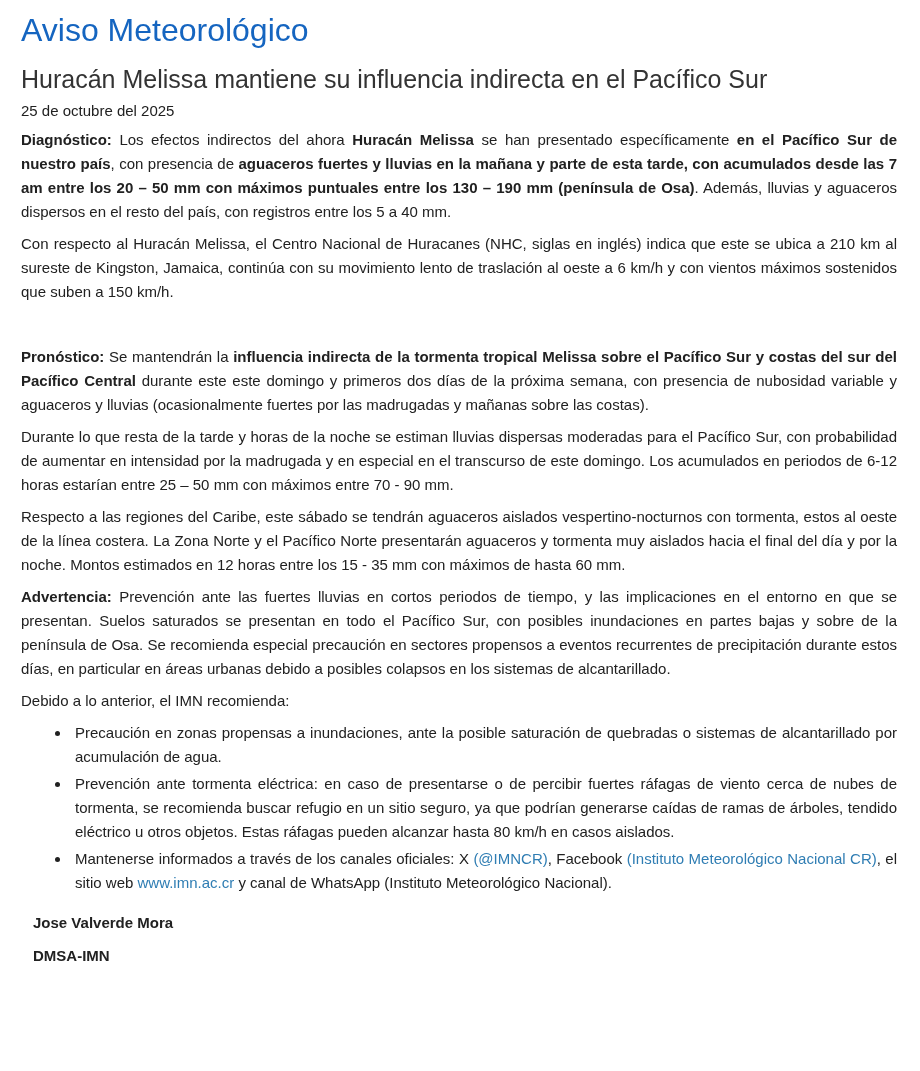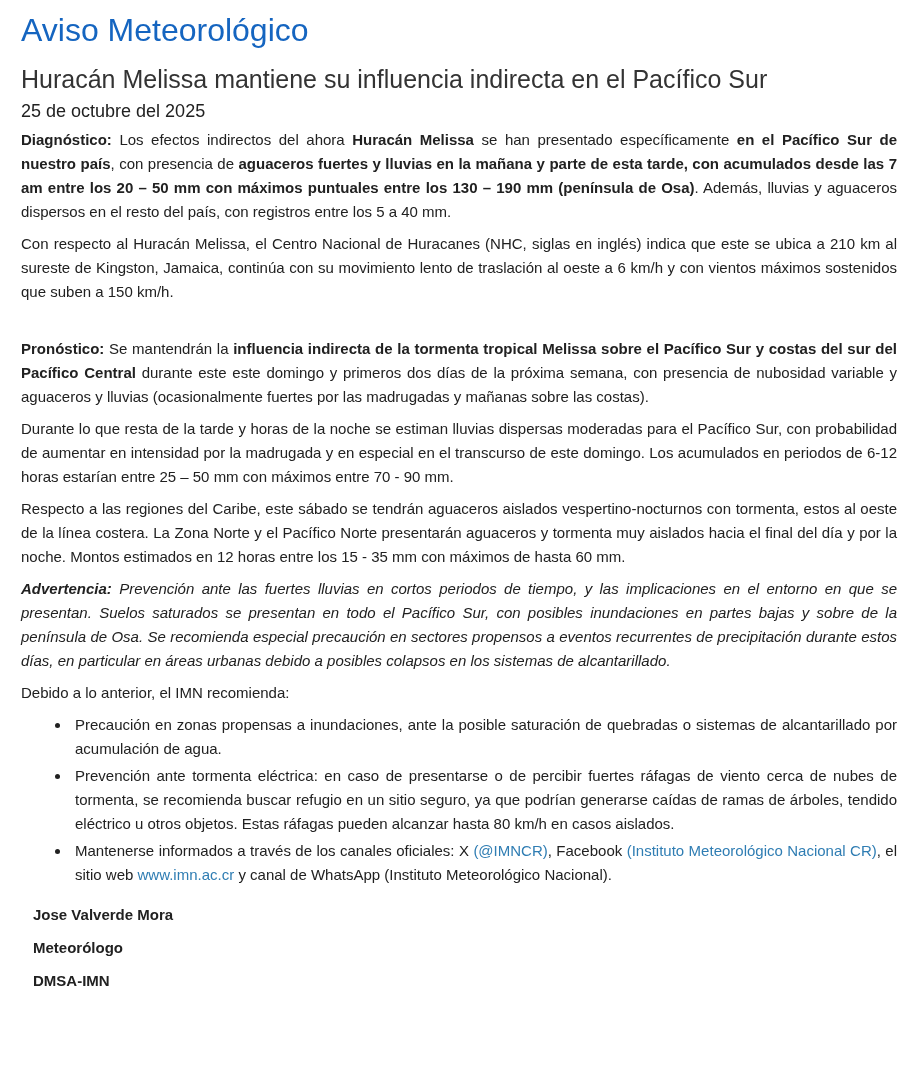--- a/index.html
+++ b/index.html
@@ -30,36 +30,36 @@
     margin:0 0 17px 0;
   }
   .doc-subtitle{
     font-size:25px;
     font-weight:400;
     line-height:25px;
     color:var(--subtitle-text);
     margin:0 0 11px 0;
   }
   .doc-meta{
-    font-size:18px;
+    font-size:15px;
     line-height:16px;
     color:var(--body-text);
     margin:0 0 9px 0;
   }
   .doc-meta.last{margin-bottom:12px;}
   .body-p{
     font-size:15px;
     line-height:24px;
     text-align:justify;
-    margin:0 0 8px 0;
+    margin:8px 0 8px 0;
     color:var(--body-text);
   }
   .spacer{height:25px;}
   .b{font-weight:700;}
-  .i{font-style:italic;}
+  .i{}
   a.doc-link{
     color:var(--link-blue);
     text-decoration:none;
     cursor:pointer;
   }
   ul.rec-list{
     margin:4px 0 16px 0;
     padding:0 0 0 50px;
   }
   ul.rec-list li{
@@ -94,15 +94,14 @@
       <p class="body-p"><span class="b i">Advertencia:</span><span class="i"> Prevención ante las fuertes lluvias en cortos periodos de tiempo, y las implicaciones en el entorno en que se presentan. Suelos saturados se presentan en todo el Pacífico Sur, con posibles inundaciones en partes bajas y sobre de la península de Osa. Se recomienda especial precaución en sectores propensos a eventos recurrentes de precipitación durante estos días, en particular en áreas urbanas debido a posibles colapsos en los sistemas de alcantarillado.</span></p>
       <p class="body-p"><span>Debido a lo anterior, el IMN recomienda:</span></p>
       <ul class="rec-list">
         <li><span>Precaución en zonas propensas a inundaciones, ante la posible saturación de quebradas o sistemas de alcantarillado por acumulación de agua.</span></li>
         <li><span>Prevención ante tormenta eléctrica: en caso de presentarse o de percibir fuertes ráfagas de viento cerca de nubes de tormenta, se recomienda buscar refugio en un sitio seguro, ya que podrían generarse caídas de ramas de árboles, tendido eléctrico u otros objetos. Estas ráfagas pueden alcanzar hasta 80 km/h en casos aislados.</span></li>
         <li><span>Mantenerse informados a través de los canales oficiales: X </span><a href="#" class="doc-link">(@IMNCR)</a><span>, Facebook </span><a href="#" class="doc-link">(Instituto Meteorológico Nacional CR)</a><span>, el sitio web </span><a href="#" class="doc-link">www.imn.ac.cr</a><span> y canal de WhatsApp (Instituto Meteorológico Nacional).</span></li>
       </ul>
     </div>
 
   <p class="sig">Jose Valverde Mora</p>
-  <p class="sig">Meteorólogo</p>
   <p class="sig">DMSA-IMN</p>
 </div>
 
 </body></html>

